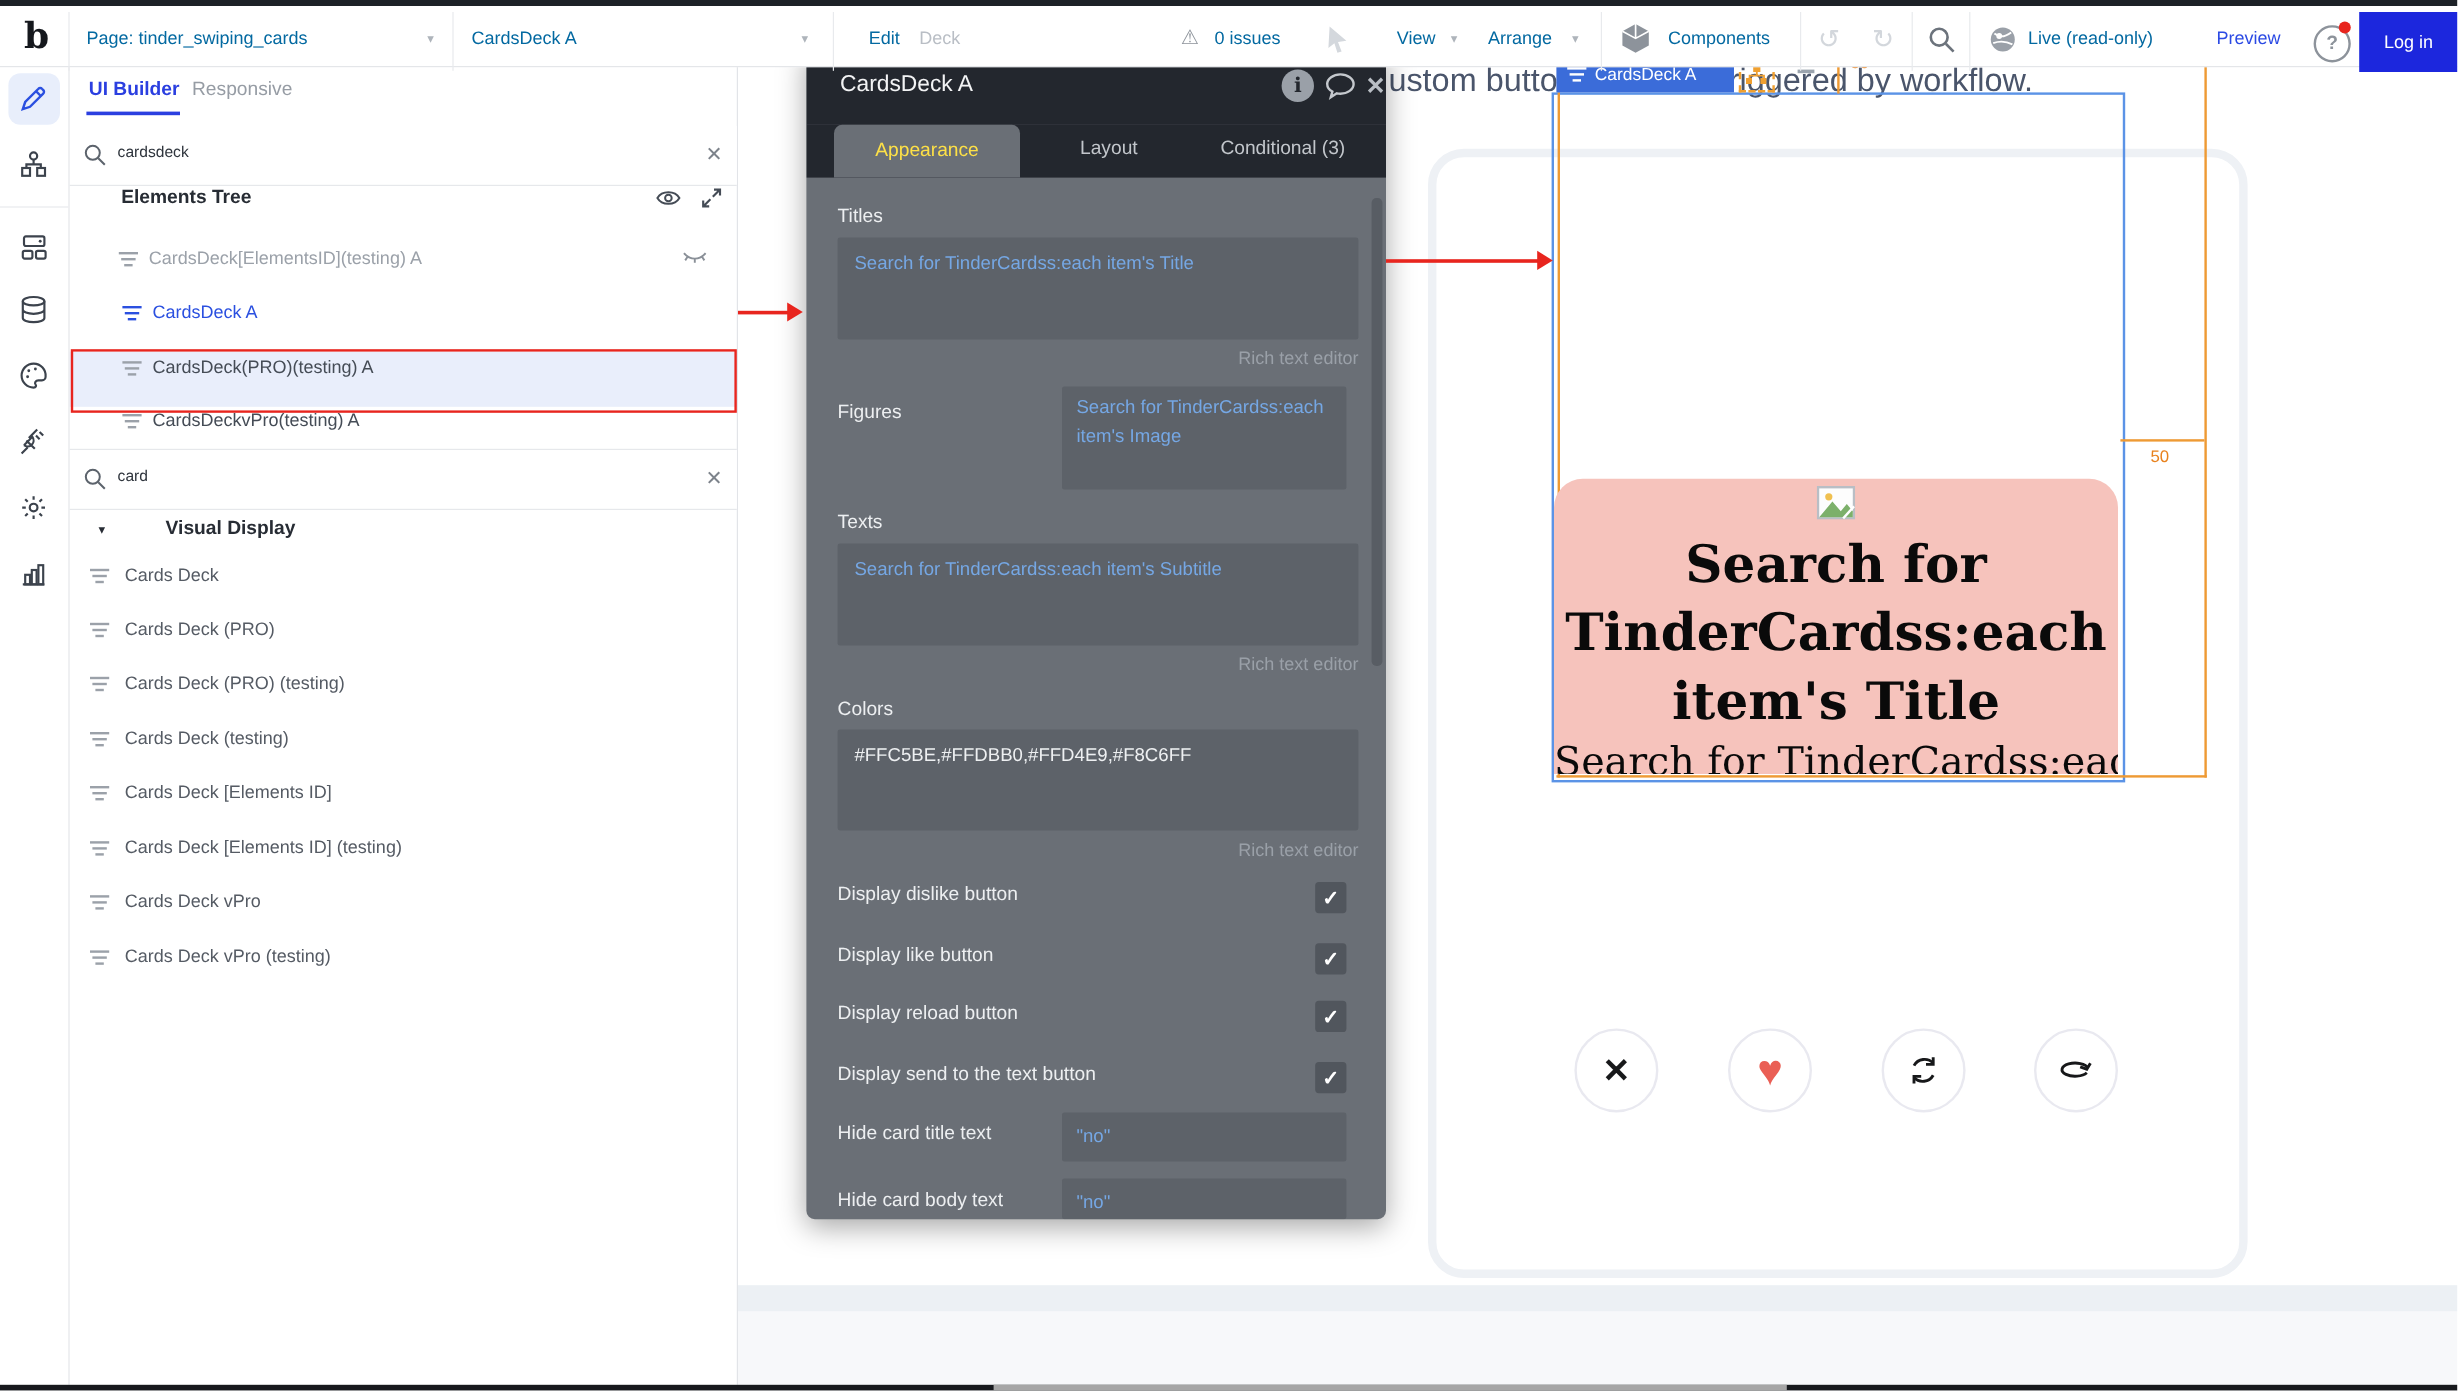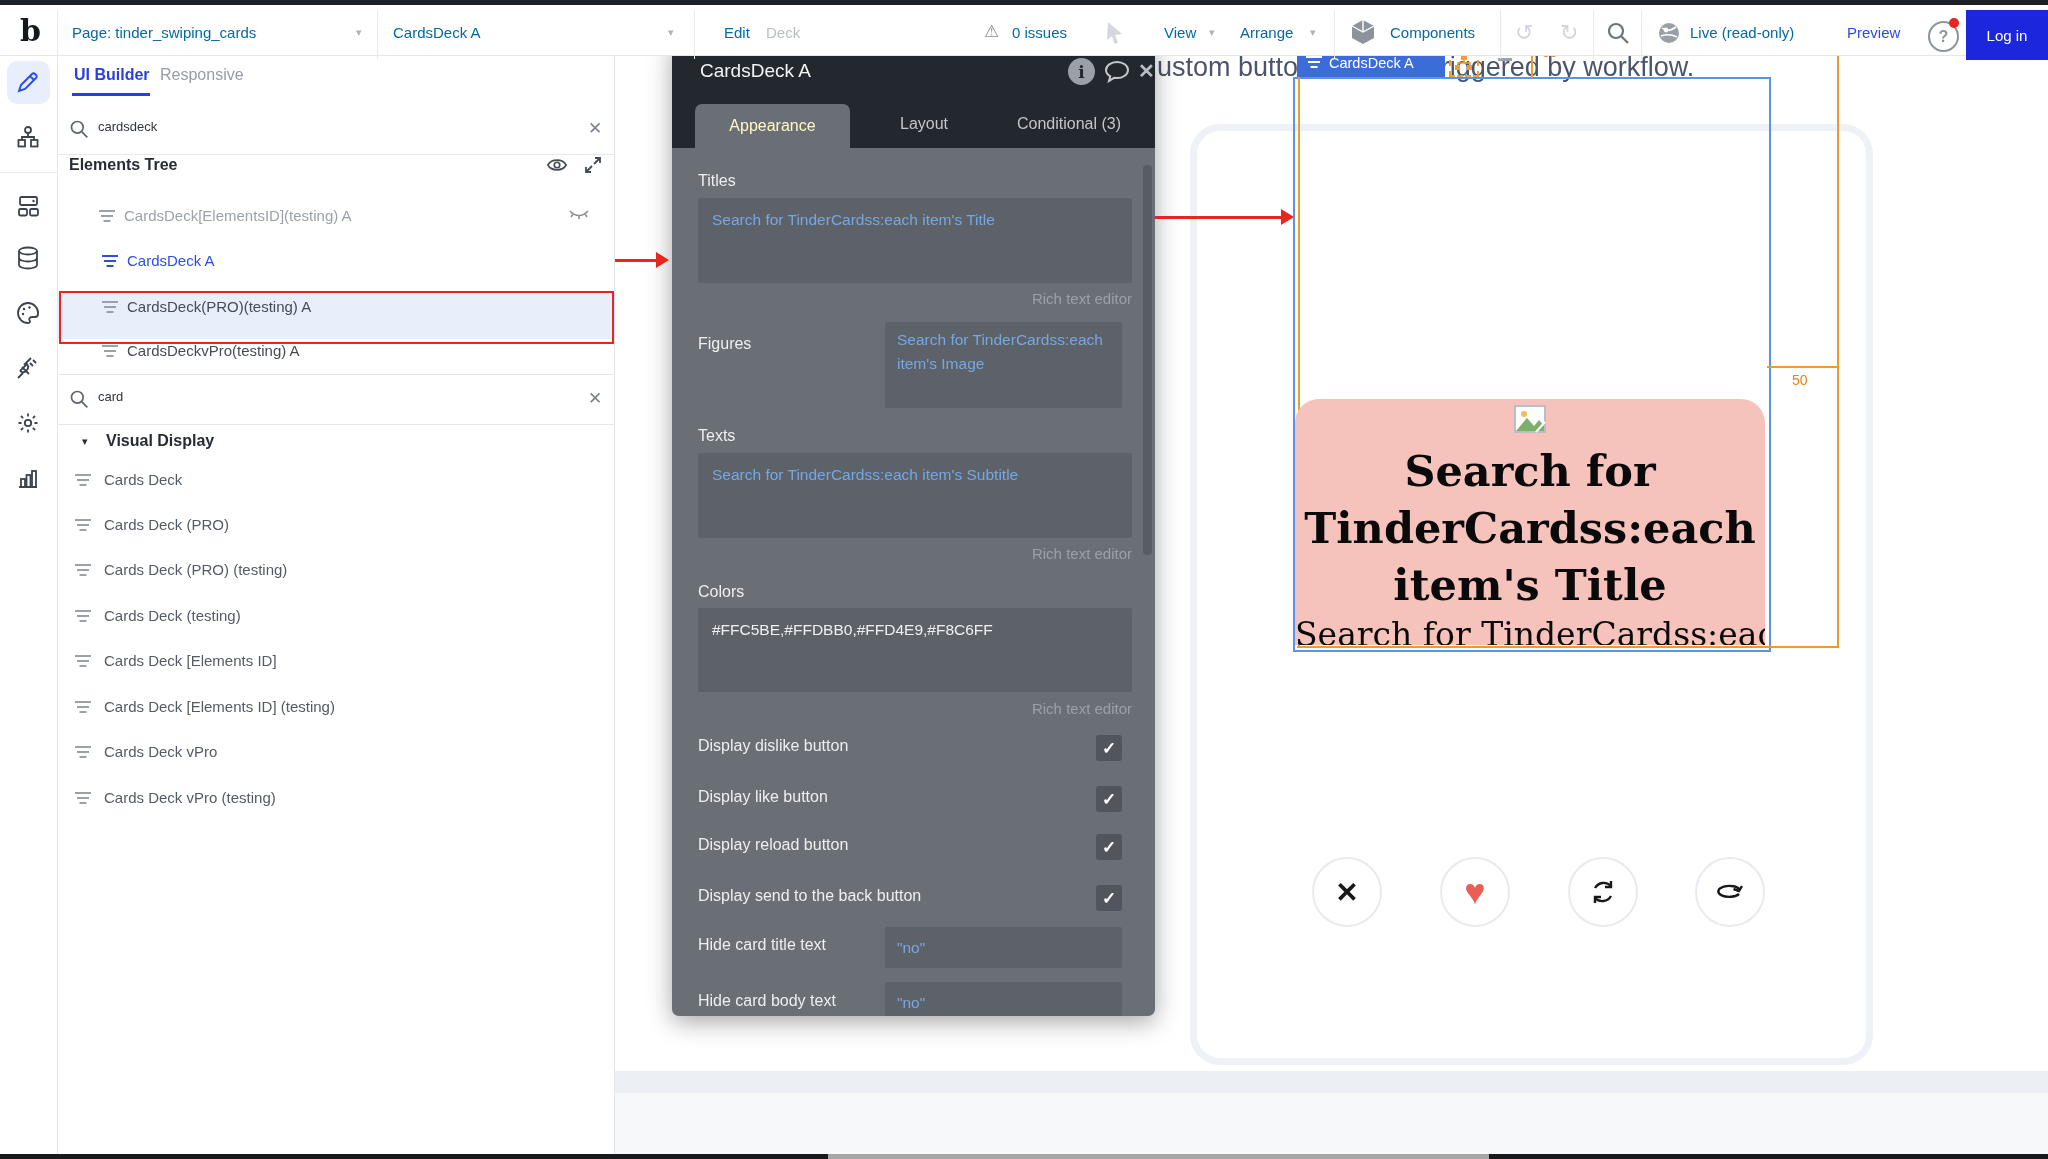--- a/index.html
+++ b/index.html
@@ -32,36 +32,36 @@
   .rail svg{position:absolute;left:16px;}
   
   .lpanel{left:57px;top:55px;width:557px;height:1099px;background:#fff;
           border-right:1px solid #e2e4e8;z-index:25;}
   .lp-tab-active{left:17px;top:11px;font-size:16px;font-weight:700;color:#2b3fe0;}
   .lp-underline{left:15px;top:38px;width:78px;height:3px;background:#2b3fe0;}
   .lp-tab{left:103px;top:11px;font-size:16px;color:#969ca4;}
   .srow{left:0;width:557px;height:49px;border-bottom:1px solid #e6e8eb;background:#fff;}
   .srow .stext{left:41px;top:14px;font-size:13px;color:#2f353d;}
   .srow .sclear{left:531px;top:13px;font-size:17px;color:#7d838b;}
-  .sec-title{font-size:16px;font-weight:700;color:#272c34;}
+  .sec-title{font-size:16px;font-weight:700;color:#272c34;margin-left:32px;}
   .tree-label{font-size:15px;white-space:nowrap;}
   .deck-ic{width:18px;height:14px;}
   .deck-ic i{position:absolute;left:50%;transform:translateX(-50%);height:2px;background:#6d737b;display:block;}
   .deck-ic .b1{top:0;width:16px;} .deck-ic .b2{top:5px;width:12px;} .deck-ic .b3{top:10px;width:7px;}
   .deck-blue i{background:#2b50e0;} .deck-gray i{background:#9ba1a9;} .deck-white i{background:#ffffff;}
   .sel-row{left:0;top:238px;width:557px;height:46px;background:#e9eefb;}
   .redbox{left:2px;top:236px;width:551px;height:49px;border:2.5px solid #e8251e;z-index:5;}
   
   .ppanel{left:672px;top:40px;width:483px;height:976px;border-radius:7px;background:#6a6f76;
           box-shadow:0 6px 24px rgba(0,0,0,.35);z-index:10;overflow:hidden;}
   .pp-head{left:0;top:0;width:483px;height:64px;background:#23272e;}
   .pp-title{left:28px;top:20px;font-size:19px;color:#f2f3f4;}
   .pp-tabsbar{left:0;top:64px;width:483px;height:44px;background:#23272e;}
   .pp-tab-active{left:23px;top:0;width:155px;height:44px;background:#6a6f76;border-radius:7px 7px 0 0;
-                 display:flex;align-items:center;justify-content:center;font-size:16px;color:#fef9c3;}
+                 display:flex;align-items:center;justify-content:center;font-size:16px;color:#fde047;}
   .pp-tab{top:11px;font-size:16px;color:#c2c6cb;}
   .pp-label{font-size:16px;color:#edeff1;}
   .pp-field{background:#5d6269;border-radius:2px;font-size:15.5px;color:#75a7e4;line-height:1.55;}
   .pp-hint{font-size:15px;color:#9aa0a8;}
   .chk{width:26px;height:26px;background:#51565d;border-radius:3px;color:#fff;font-size:17px;
        font-weight:700;display:flex;align-items:center;justify-content:center;}
   .pp-scroll{left:471px;top:125px;width:9px;height:390px;background:#585d64;border-radius:4px;}
   
   .canvas{left:614px;top:55px;width:1434px;height:1016px;background:#ffffff;z-index:1;}
   .pagebox{left:1190px;top:124px;width:669px;height:927px;border:7px solid #eef1f5;border-radius:30px;z-index:1;}
@@ -436,21 +436,21 @@
         <span>✓</span>
       </div>
     <div class="abs pp-label" style="left:26px;top:748px;">Display like button</div>
     <div class="abs chk" style="left:424px;top:746px;">
         <span>✓</span>
       </div>
     <div class="abs pp-label" style="left:26px;top:796px;">Display reload button</div>
     <div class="abs chk" style="left:424px;top:794px;">
         <span>✓</span>
       </div>
-    <div class="abs pp-label" style="left:26px;top:847px;">Display send to the back button</div>
+    <div class="abs pp-label" style="left:26px;top:847px;">Display send to the text button</div>
     <div class="abs chk" style="left:424px;top:845px;">
         <span>✓</span>
       </div>
 
     <div class="abs pp-label" style="left:26px;top:896px;">Hide card title text</div>
     <div class="abs pp-field" style="left:213px;top:887px;width:237px;height:41px;padding:9px 0 0 12px;box-sizing:border-box;">"no"</div>
     <div class="abs pp-label" style="left:26px;top:952px;">Hide card body text</div>
     <div class="abs pp-field" style="left:213px;top:942px;width:237px;height:34px;padding:9px 0 0 12px;box-sizing:border-box;">"no"</div>
 
     <div class="abs pp-scroll"></div>

